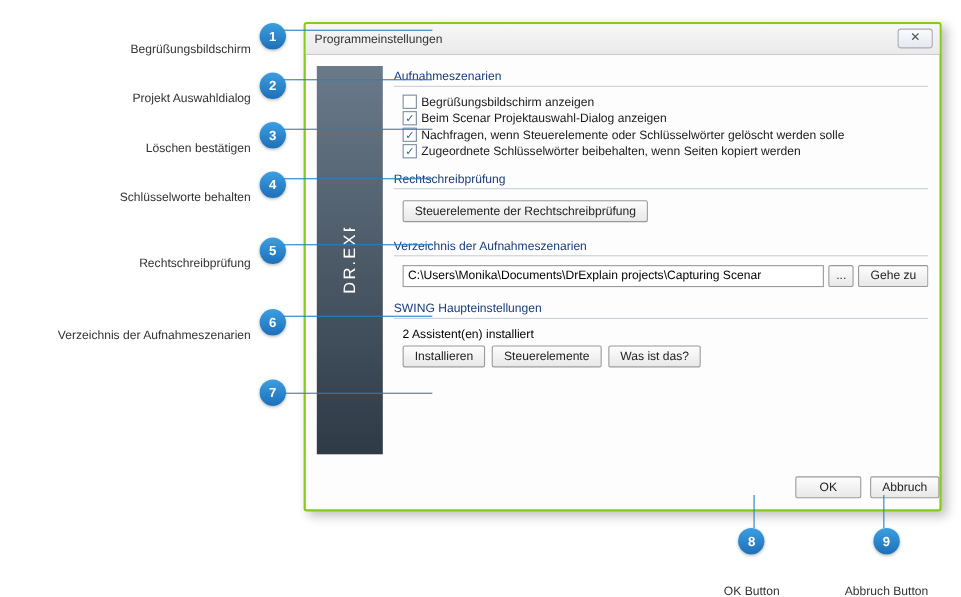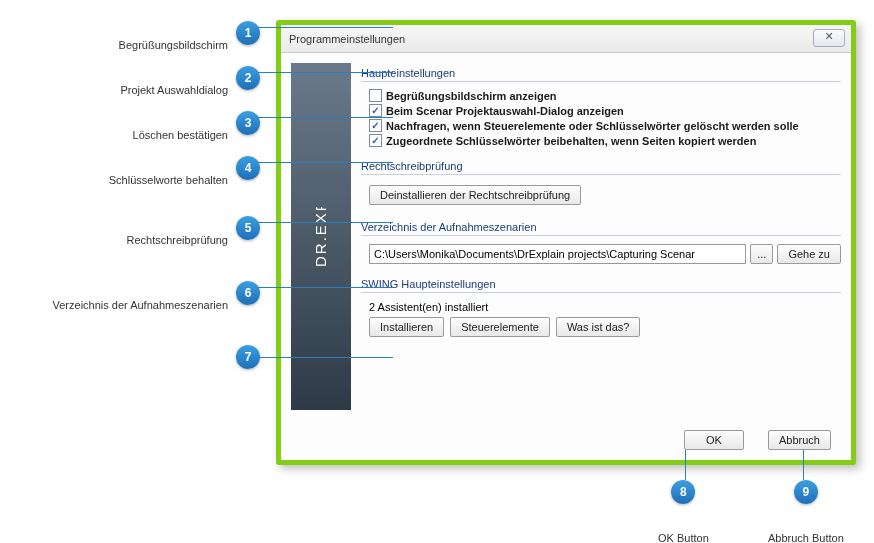--- a/index.html
+++ b/index.html
@@ -43,21 +43,21 @@
   height: 1px;
   z-index: 5;
 }
 .dialog {
   position: absolute;
   left: 276px;
   top: 20px;
   width: 580px;
   height: 445px;
   background: #fdfdfd;
-  border: 5px solid #84cc16;
+  border: 2px solid #84cc16;
   border-radius: 3px;
   box-shadow: 4px 4px 10px rgba(0,0,0,0.25);
 }
 .titlebar {
   height: 28px;
   background: linear-gradient(#f7f7f7, #eaeaea);
   border-bottom: 1px solid #ccc;
   display: flex;
   align-items: center;
   padding: 0 8px;
@@ -102,21 +102,20 @@
   margin-bottom: 6px;
 }
 .chk-row {
   display: flex;
   align-items: center;
   gap: 4px;
   padding: 1px 0 1px 8px;
   color: #1a1a1a;
   font-size: 11px;
   white-space: nowrap;
-  font-weight: bold;
 }
 .chk {
   width: 13px; height: 13px;
   border: 1px solid #7b8ca0;
   background: #fff;
   display: inline-flex;
   align-items: center;
   justify-content: center;
   cursor: pointer;
   font-size: 10px;
@@ -143,22 +142,21 @@
   border: 1px solid #999;
   padding: 3px 4px;
   font-size: 11px;
   background: #fff;
 }
 .footer {
   height: 40px;
   display: flex;
   justify-content: flex-end;
   align-items: center;
-  gap: 24px;
-  padding-right: 20px;
+  gap: 8px;
 }
 .footer .btn { min-width: 60px; text-align:center; }
 .spacer { height: 8px; }
 </style>
 </head>
 <body>
 
 <div class="callout" style="left:10px; top:15px; width:250px; justify-content:flex-end;">
   <span class="callout-label">Begrüßungsbildschirm</span>
   <span class="callout-badge">1</span>
@@ -206,21 +204,21 @@
 
   <div class="dialog-body">
     <div class="side-banner">
       <svg width="140" height="20">
           <text x="0" y="15" fill="#fff" font-family="Arial" font-size="15" letter-spacing="2">DR.EXPLAIN</text>
         </svg>
     </div>
 
     <div class="main-col">
 
-      <div class="section-header">Haupteinstellungen</div>
+      <div class="section-header">Aufnahmeszenarien</div>
 
       <div class="chk-row">
         <span class="chk"></span>
         <span>Begrüßungsbildschirm anzeigen</span>
       </div>
       <div class="chk-row">
         <span class="chk">✓</span>
         <span>Beim Scenar Projektauswahl-Dialog anzeigen</span>
       </div>
       <div class="chk-row">
@@ -229,21 +227,21 @@
       </div>
       <div class="chk-row">
         <span class="chk">✓</span>
         <span>Zugeordnete Schlüsselwörter beibehalten, wenn Seiten kopiert werden</span>
       </div>
 
       <div class="spacer"></div>
 
       <div class="section-header">Rechtschreibprüfung</div>
       <div style="padding:4px 0 4px 8px;">
-        <span class="btn">Deinstallieren der Rechtschreibprüfung</span>
+        <span class="btn">Steuerelemente der Rechtschreibprüfung</span>
       </div>
 
       <div class="spacer"></div>
 
       <div class="section-header">Verzeichnis der Aufnahmeszenarien</div>
       <div class="input-row">
         <input class="text-input" value="C:\Users\Monika\Documents\DrExplain projects\Capturing Scenar" style="">
         <span class="btn" style="padding:3px 6px;">...</span>
         <span class="btn">Gehe zu</span>
       </div>

